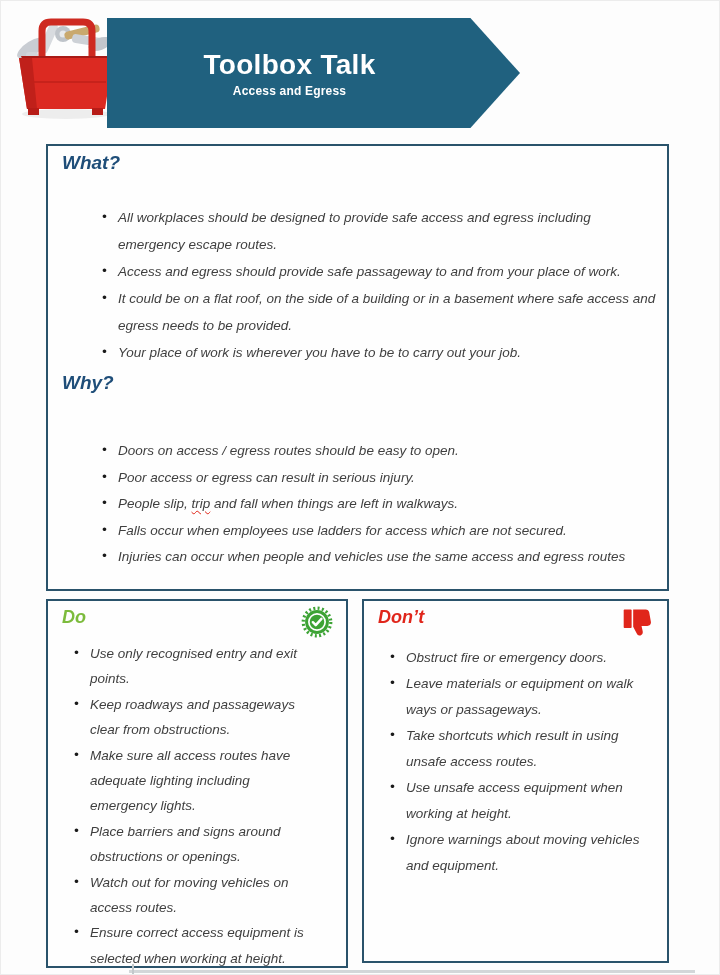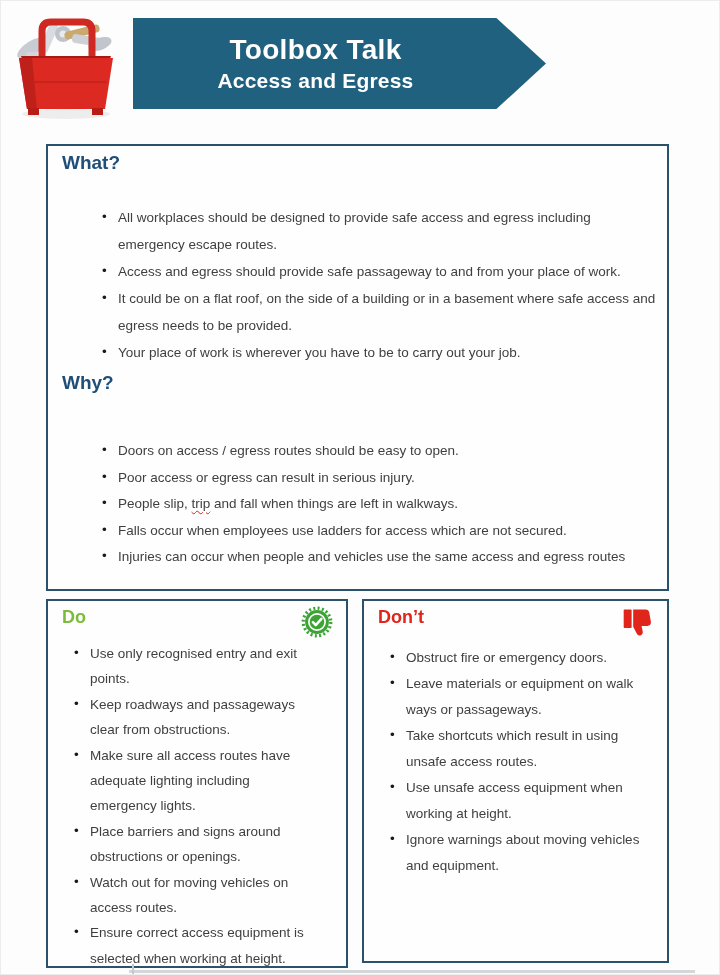--- a/index.html
+++ b/index.html
@@ -5,37 +5,37 @@
   * { margin:0; padding:0; box-sizing:border-box; }
   html,body { background:#ffffff; }
   .page {
     position:relative; width:720px; height:975px; background:#FDFDFD;
     font-family:"Liberation Sans", sans-serif; overflow:hidden;
     border:1px solid #ECECEC;
   }
   
   .toolbox-img { position:absolute; left:5px; top:3px; width:120px; height:120px; }
   .banner {
-    position:absolute; left:132px; top:17px; width:413px; height:91px;
+    position:absolute; left:106px; top:17px; width:413px; height:110px;
     background:#20617F; color:#fff;
     clip-path:polygon(0 0, 88% 0, 100% 50%, 88% 100%, 0 100%);
     display:flex; flex-direction:column; justify-content:center; align-items:center;
     padding-right:48px; text-align:center;
   }
   .banner-title { font-size:28px; font-weight:bold; letter-spacing:.3px; }
-  .banner-sub   { font-size:21px; font-weight:bold; margin-top:3px; letter-spacing:.2px; }
+  .banner-sub   { font-size:12px; font-weight:bold; margin-top:3px; letter-spacing:.2px; }
   .logo-btn {
     position:absolute; left:557px; top:30px; width:151px; height:60px;
     background:#E8722E; border:2px solid #C3541C; border-radius:10px;
     color:#fff; font-size:13px; font-weight:bold;
     display:flex; align-items:center; justify-content:center;
     box-shadow:0 3px 4px rgba(0,0,0,.25);
   }
   
-  .box { position:absolute; border:2px solid #2A536B; background:#FEFEFE; }
+  .box { position:absolute; border:2px solid #2A536B; background:#FEFEFE;font-style:italic; }
   #box-whatwhy { left:45px; top:143px; width:623px; height:447px; padding:4px 12px; }
   #box-do      { left:45px;  top:598px; width:302px; height:369px; padding:4px 12px; }
   #box-dont    { left:361px; top:598px; width:307px; height:364px; padding:4px 12px; }
   h2.sec-blue { color:#1F4E79; font-size:19px; font-weight:bold; }
   h2.sec-do   { color:#7CBB3C; font-size:18px; font-weight:bold; }
   h2.sec-dont { color:#E0261B; font-size:18px; font-weight:bold; }
   .head-row { position:relative; height:34px; }
   .head-row h2 { position:absolute; left:2px; top:2px; }
   .corner-icon { position:absolute; right:0px; top:0px; }
   

